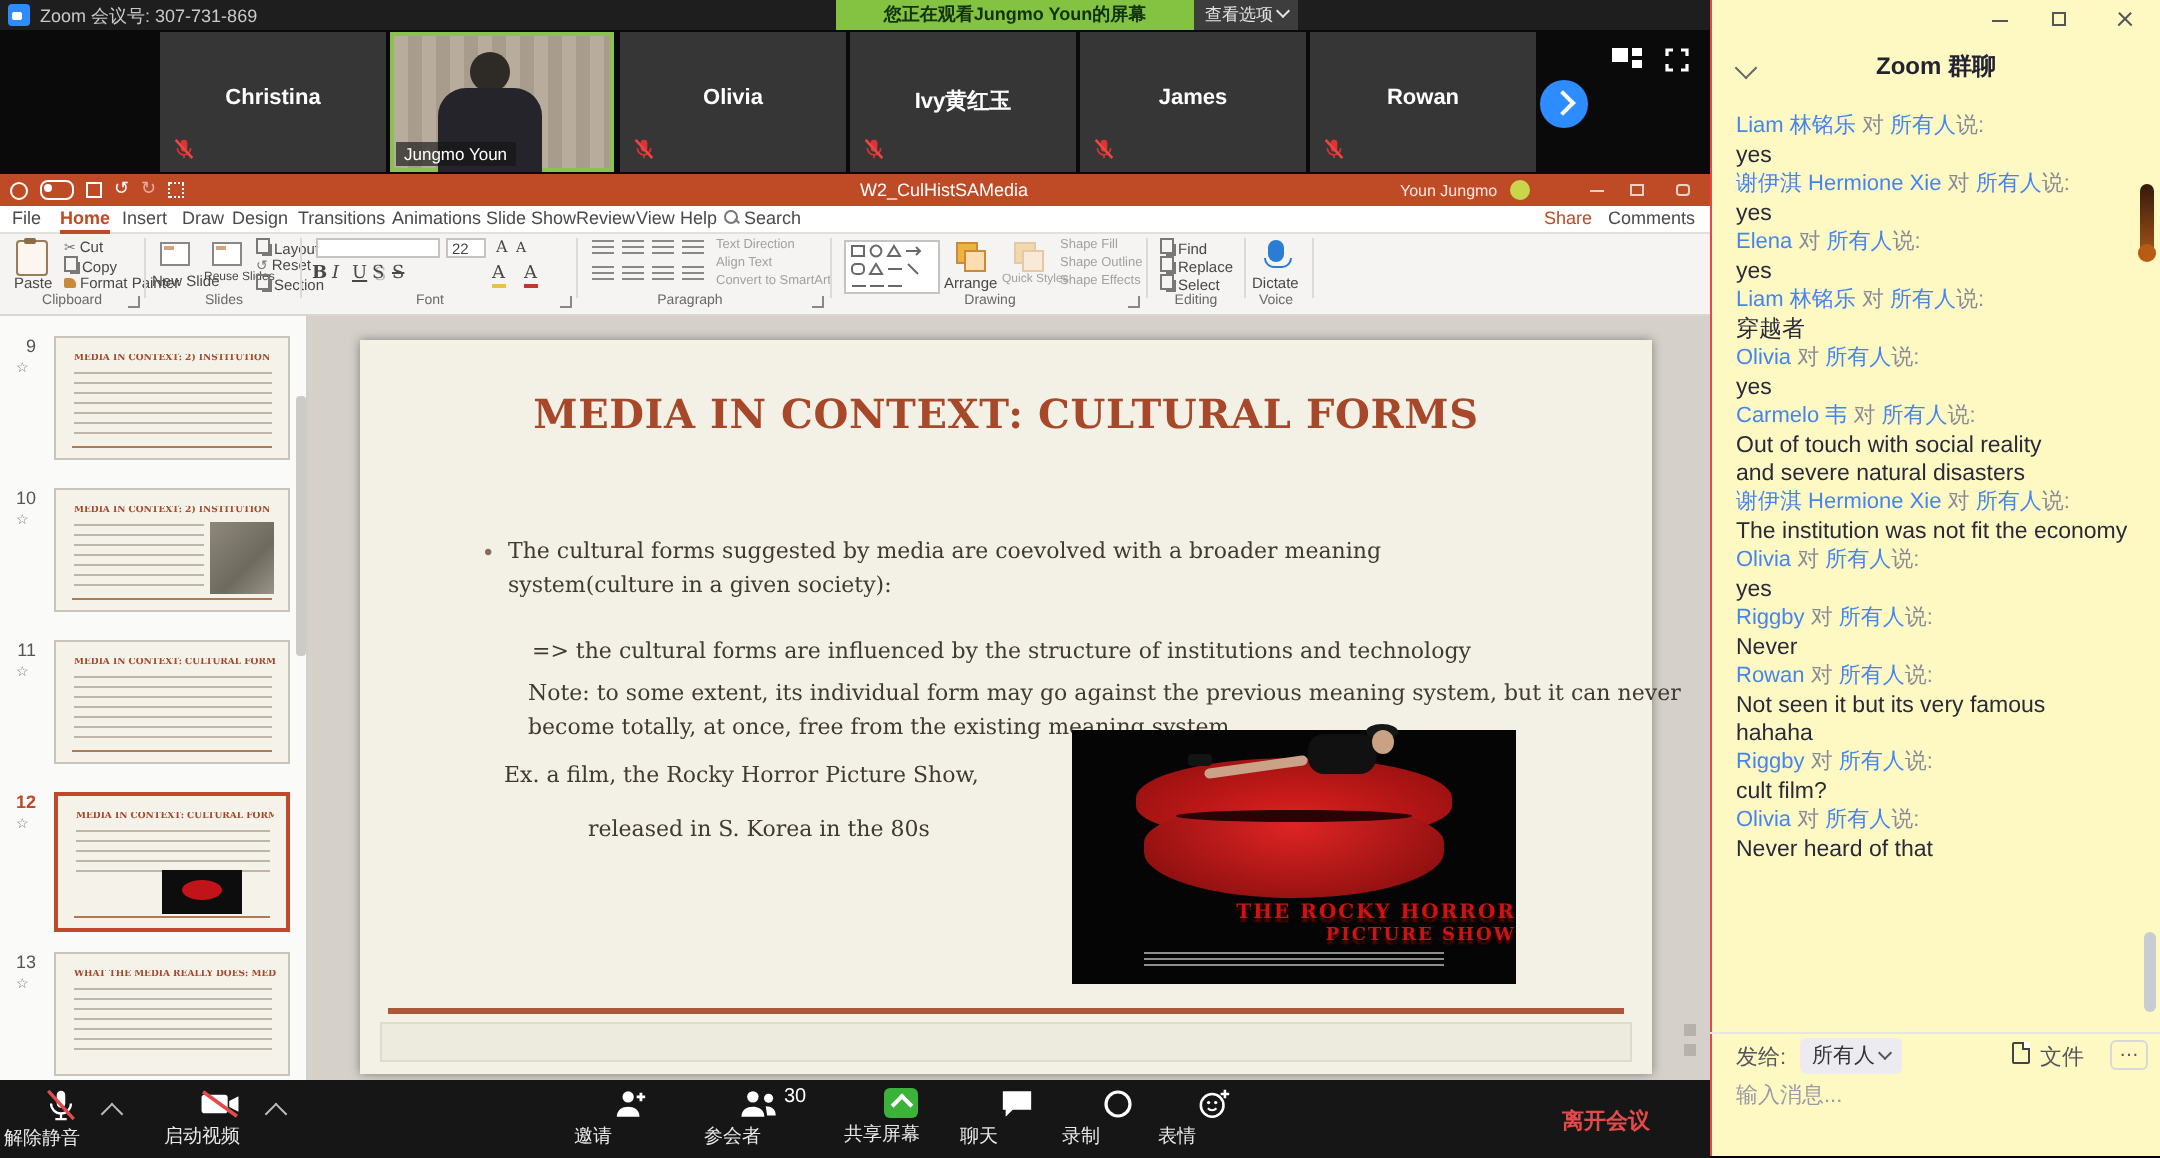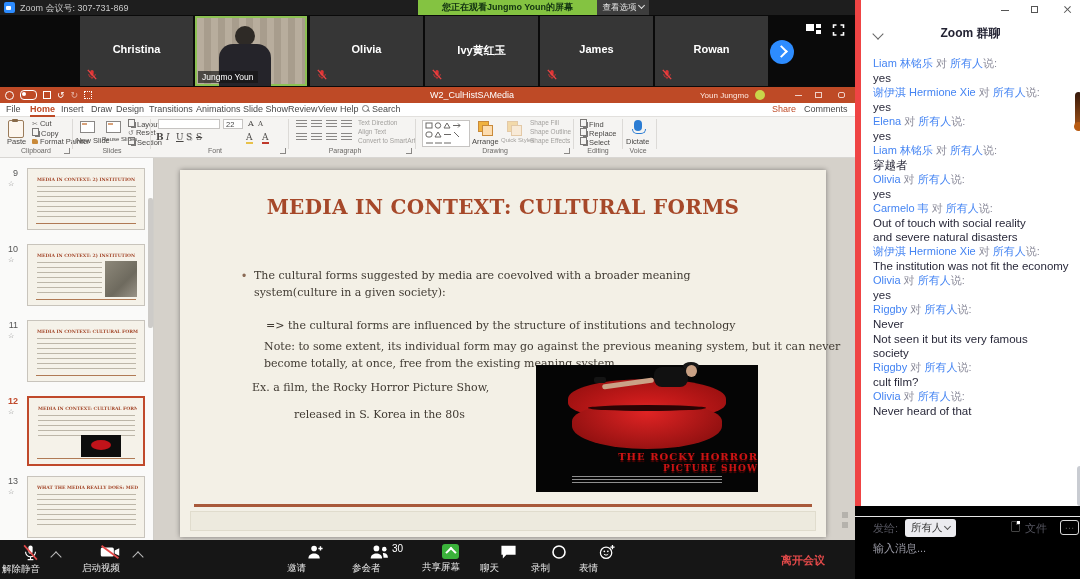--- a/index.html
+++ b/index.html
@@ -127,21 +127,21 @@
   .tb-item{position:absolute;top:4px;width:56px;text-align:left;color:#e8e8e8;}
   .tb-item .lbl{display:block;font-size:9.5px;margin-top:2px;white-space:nowrap;}
   .tb-item svg{display:block;margin:0 auto;}
   .chev{position:absolute;width:7px;height:7px;border-left:1.5px solid #bbb;border-top:1.5px solid #bbb;transform:rotate(45deg);}
   .count{position:absolute;font-size:10px;color:#fff;}
   .share-box{width:17px;height:15px;margin:0 auto;background:#3BB33B;border-radius:3px;position:relative;}
   .share-box:after{content:"";position:absolute;left:5.5px;top:3px;width:6px;height:6px;border-left:2px solid #fff;border-top:2px solid #fff;transform:rotate(45deg) translate(1px,1px);}
   .leave{position:absolute;right:30px;top:13px;font-size:11px;color:#E34A4A;font-weight:bold;white-space:nowrap;}
 
   
-  .chat{left:855px;top:0;width:225px;height:506px;background:#ffffff;border-left:6px solid #ef4444;box-sizing:border-box;}
+  .chat{left:855px;top:0;width:225px;height:578px;background:#fef9c3;border-left:1px solid #ef4444;box-sizing:border-box;}
   .cwin{position:absolute;top:6px;}
   .cwin .bar{width:8px;height:1.4px;background:#555;}
   .cwin .box{width:7px;height:7px;border:1.2px solid #555;box-sizing:border-box;}
   .cwin .x1,.cwin .x2{position:absolute;left:0;top:3px;width:9px;height:1.4px;background:#555;}
   .cwin .x1{transform:rotate(45deg);} .cwin .x2{transform:rotate(-45deg);}
   .chead{position:absolute;left:0;right:0;top:25px;text-align:center;font-size:12px;font-weight:bold;color:#232333;}
   .chead-chev{position:absolute;left:13px;top:30px;width:7px;height:7px;border-left:1.5px solid #666;border-bottom:1.5px solid #666;transform:rotate(-45deg);}
   .msgs{position:absolute;left:12px;top:56px;width:204px;display:flex;flex-direction:column;}
   .mhead{font-size:11px;color:#8a8a99;line-height:14px;}
   .mname{color:#4484F3;}
@@ -541,22 +541,23 @@
       </div>
       <div class="msg">
         <div class="mhead"><span class="mname">Olivia</span> <span>对</span> <span class="mname">所有人</span><span>说:</span></div>
         <div class="mbody">yes</div>
       </div>
       <div class="msg">
         <div class="mhead"><span class="mname">Riggby</span> <span>对</span> <span class="mname">所有人</span><span>说:</span></div>
         <div class="mbody">Never</div>
       </div>
       <div class="msg">
+        <div class="mhead"><span class="mname">Rowan</span> <span>对</span> <span class="mname">所有人</span><span>说:</span></div>
         <div class="mbody">Not seen it but its very famous
-society</div>
+hahaha</div>
       </div>
       <div class="msg">
         <div class="mhead"><span class="mname">Riggby</span> <span>对</span> <span class="mname">所有人</span><span>说:</span></div>
         <div class="mbody">cult film?</div>
       </div>
       <div class="msg">
         <div class="mhead"><span class="mname">Olivia</span> <span>对</span> <span class="mname">所有人</span><span>说:</span></div>
         <div class="mbody">Never heard of that</div>
       </div>
     </div>

